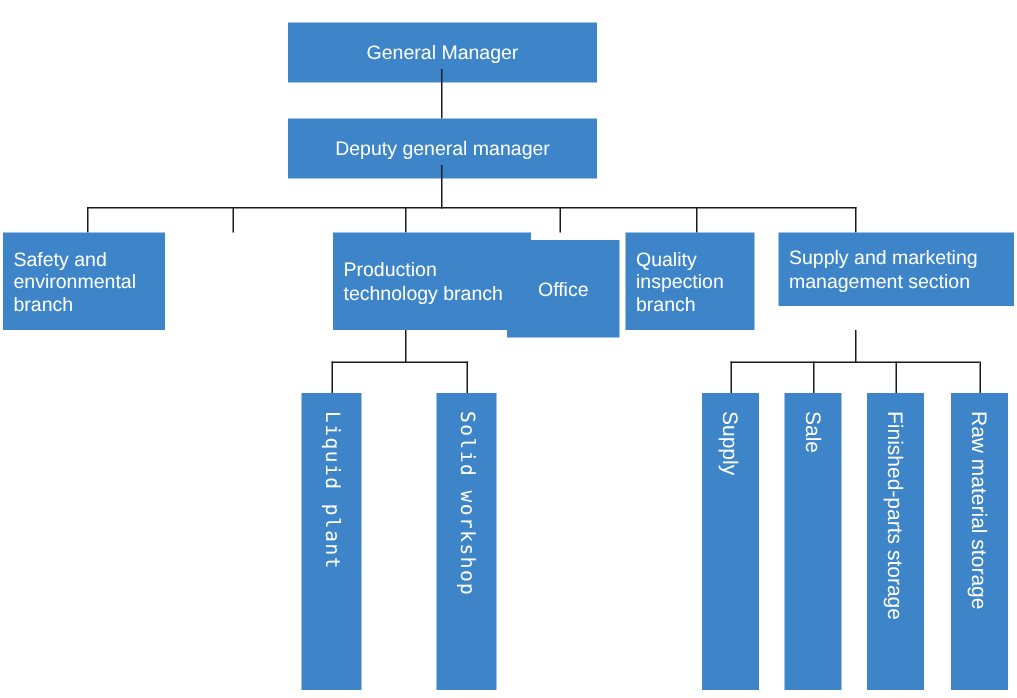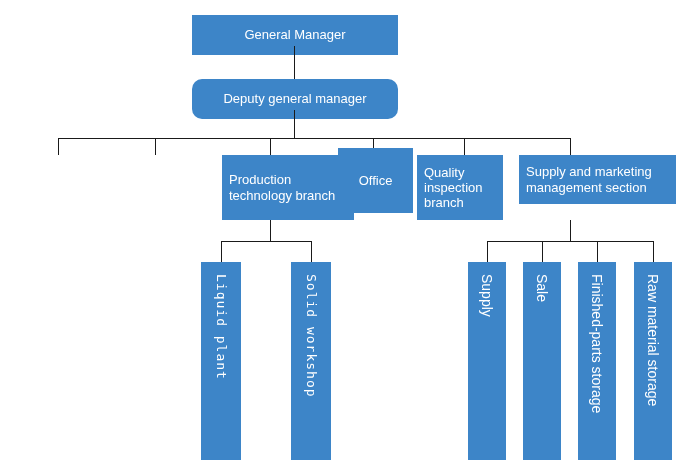--- a/index.html
+++ b/index.html
@@ -69,41 +69,44 @@
 <body>
 
 <div id="org-chart">
 
   <div class="node h center" style="left:192px; top:15px; width:206px; height:31px;">
     <span>General Manager</span>
   </div>
 
   <div class="line vert" style="left:294px; top:46px; height:33px;"></div>
 
-  <div class="node h center" style="left:192px; top:79px; width:206px; height:31px;border-radius:10px;">
+  <div class="node h center" style="left:192px; top:79px; width:206px; height:31px;">
     <span>Deputy general manager</span>
   </div>
 
   <div class="line vert" style="left:294px; top:110px; height:29px;"></div>
   <div class="line horz" style="left:58px; top:138px; width:513px;"></div>
 
   <div class="line vert" style="left:58px;  top:138px; height:17px;"></div>
   <div class="line vert" style="left:155px; top:138px; height:17px;"></div>
   <div class="line vert" style="left:270px; top:138px; height:17px;"></div>
   <div class="line vert" style="left:373px; top:138px; height:17px;"></div>
   <div class="line vert" style="left:464px; top:138px; height:17px;"></div>
   <div class="line vert" style="left:570px; top:138px; height:17px;"></div>
 
+  <div class="node h" style="left:2px; top:155px; width:108px; height:65px;">
+    <span>Safety and environmental branch</span>
+  </div>
 
 
   <div class="node h" style="left:222px; top:155px; width:132px; height:65px;">
     <span>Production technology branch</span>
   </div>
 
-  <div class="node h center" style="left:338px; top:148px; width:75px; height:65px;">
+  <div class="node h center" style="left:338px; top:160px; width:75px; height:65px;">
     <span>Office</span>
   </div>
 
   <div class="node h" style="left:417px; top:155px; width:86px; height:65px;">
     <span>Quality inspection branch</span>
   </div>
 
   <div class="node h" style="left:519px; top:155px; width:157px; height:49px;">
     <span>Supply and marketing management section</span>
   </div>

